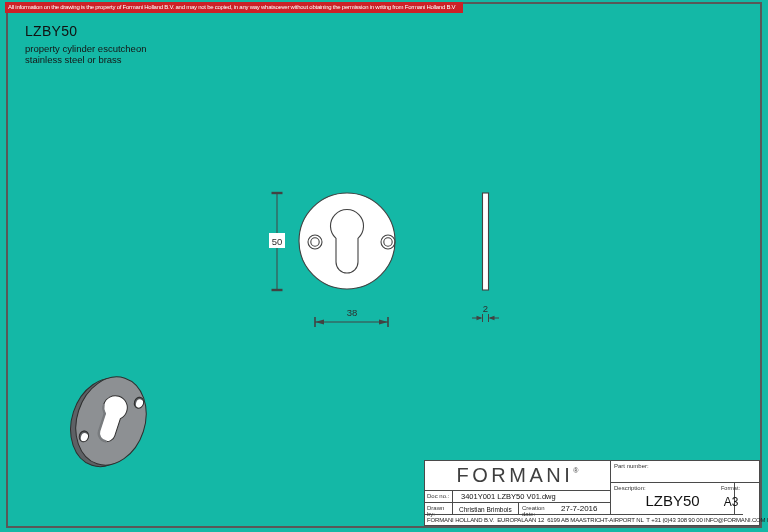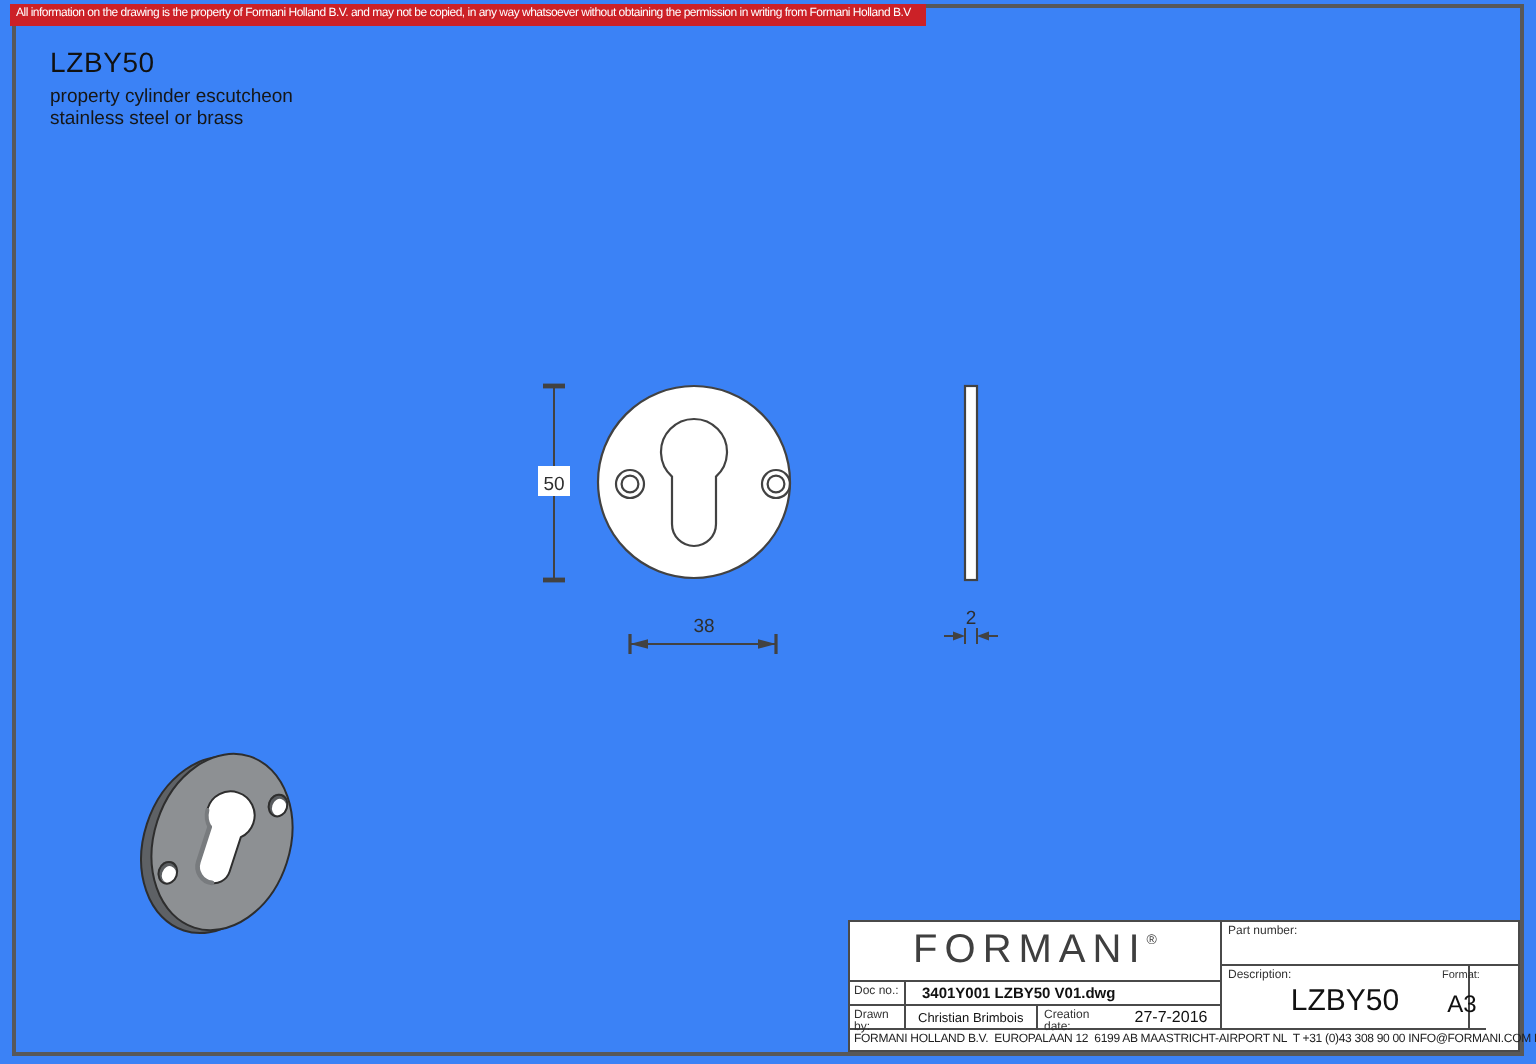--- a/index.html
+++ b/index.html
@@ -1,16 +1,16 @@
 <!DOCTYPE html>
 <html><head>
 <meta charset="utf-8">
 <style>
   html,body{margin:0;padding:0;background:#fff;}
-  .page{position:relative;width:768px;height:532px;background:#3b82f6;overflow:hidden;
+  .page{position:relative;width:768px;height:532px;background:#14b8a6;overflow:hidden;
         font-family:"Liberation Sans","DejaVu Sans",sans-serif;color:#1a1a1a;}
   .frame{position:absolute;left:6px;top:2px;width:756px;height:526px;box-sizing:border-box;
          border:2px solid #585858;}
   .banner{position:absolute;left:5px;top:2px;height:11px;line-height:11px;z-index:3;
           background:#cc2127;color:#fff;font-size:6px;letter-spacing:-0.25px;
           white-space:nowrap;padding:0 8px 0 3px;}
   .doc-title{position:absolute;left:25px;top:23px;font-size:14px;letter-spacing:.3px;color:#111;}
   .doc-sub{position:absolute;left:25px;top:43px;font-size:9.5px;line-height:11px;color:#161616;}
   svg.dwg{position:absolute;left:0;top:0;z-index:2;pointer-events:none;}
   .dimtext{font-family:"Liberation Sans","DejaVu Sans",sans-serif;font-size:9.5px;fill:#2e2e2e;}
@@ -18,25 +18,25 @@
   
   .tblock{position:absolute;left:424px;top:460px;width:336px;height:66px;box-sizing:border-box;
           border:1px solid #4a4a4a;background:#fff;z-index:4;font-size:6px;}
   .cell{position:absolute;box-sizing:border-box;}
   .b-r{border-right:1px solid #4a4a4a;} .b-b{border-bottom:1px solid #4a4a4a;}
   .lbl{font-size:6px;color:#333;}
   .logo-cell{left:0;top:0;width:186px;height:30px;display:flex;align-items:center;justify-content:center;}
   .logo{font-size:20px;font-weight:300;letter-spacing:3.5px;color:#3f3f3f;}
   .logo sup{font-size:7px;letter-spacing:0;vertical-align:9px;}
   .doc-row-label{left:0;top:30px;width:28px;height:12px;padding:2px 0 0 2px;}
-  .doc-row-value{left:28px;top:30px;width:158px;height:12px;font-size:7.5px;padding:1px 0 0 8px;color:#111;font-weight:bold;}
+  .doc-row-value{left:28px;top:30px;width:158px;height:12px;font-size:7.5px;padding:1px 0 0 8px;color:#111;}
   .drawn-label{left:0;top:42px;width:28px;height:12px;padding:2px 0 0 2px;}
   .drawn-value{left:28px;top:42px;width:66px;height:12px;font-size:6.5px;padding:2.5px 0 0 6px;color:#111;}
   .date-label{left:94px;top:42px;width:40px;height:12px;padding:2px 0 0 3px;}
-  .date-value{left:134px;top:42px;width:52px;height:12px;font-size:8px;padding:1px 0 4px 2px;color:#111;text-align:center;}
+  .date-value{left:134px;top:42px;width:52px;height:12px;font-size:8px;padding:1px 0 4px 2px;color:#111;}
   .part-cell{left:186px;top:0;width:148px;height:22px;padding:2px 0 0 3px;}
   .desc-cell{left:186px;top:22px;width:124px;height:32px;}
   .desc-lbl{position:absolute;left:3px;top:2px;}
   .desc-val{position:absolute;left:0;top:9px;width:100%;text-align:center;font-size:15px;color:#111;}
   .format-cell{left:294px;top:22px;width:24px;height:32px;}
   .format-lbl{position:absolute;left:2px;top:2px;font-size:5.5px;}
   .format-val{position:absolute;left:0;top:12px;width:100%;text-align:center;font-size:12px;color:#111;}
   .addr-row{left:0;top:54px;width:334px;height:11px;font-size:6px;letter-spacing:-0.15px;
             padding:2px 0 0 2px;white-space:pre;color:#222;}
 </style>

